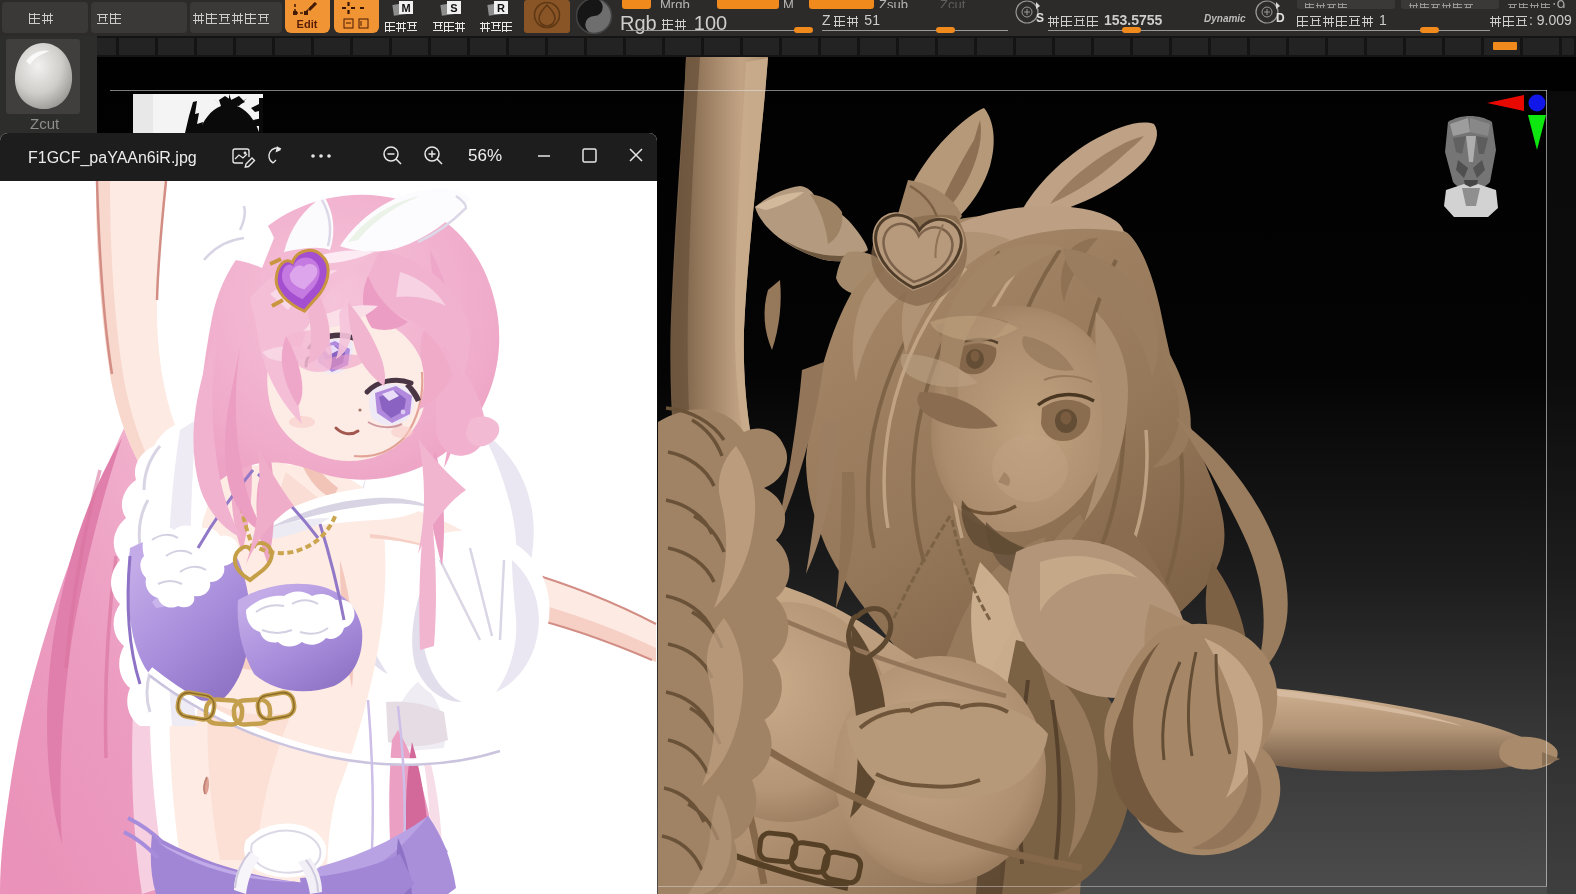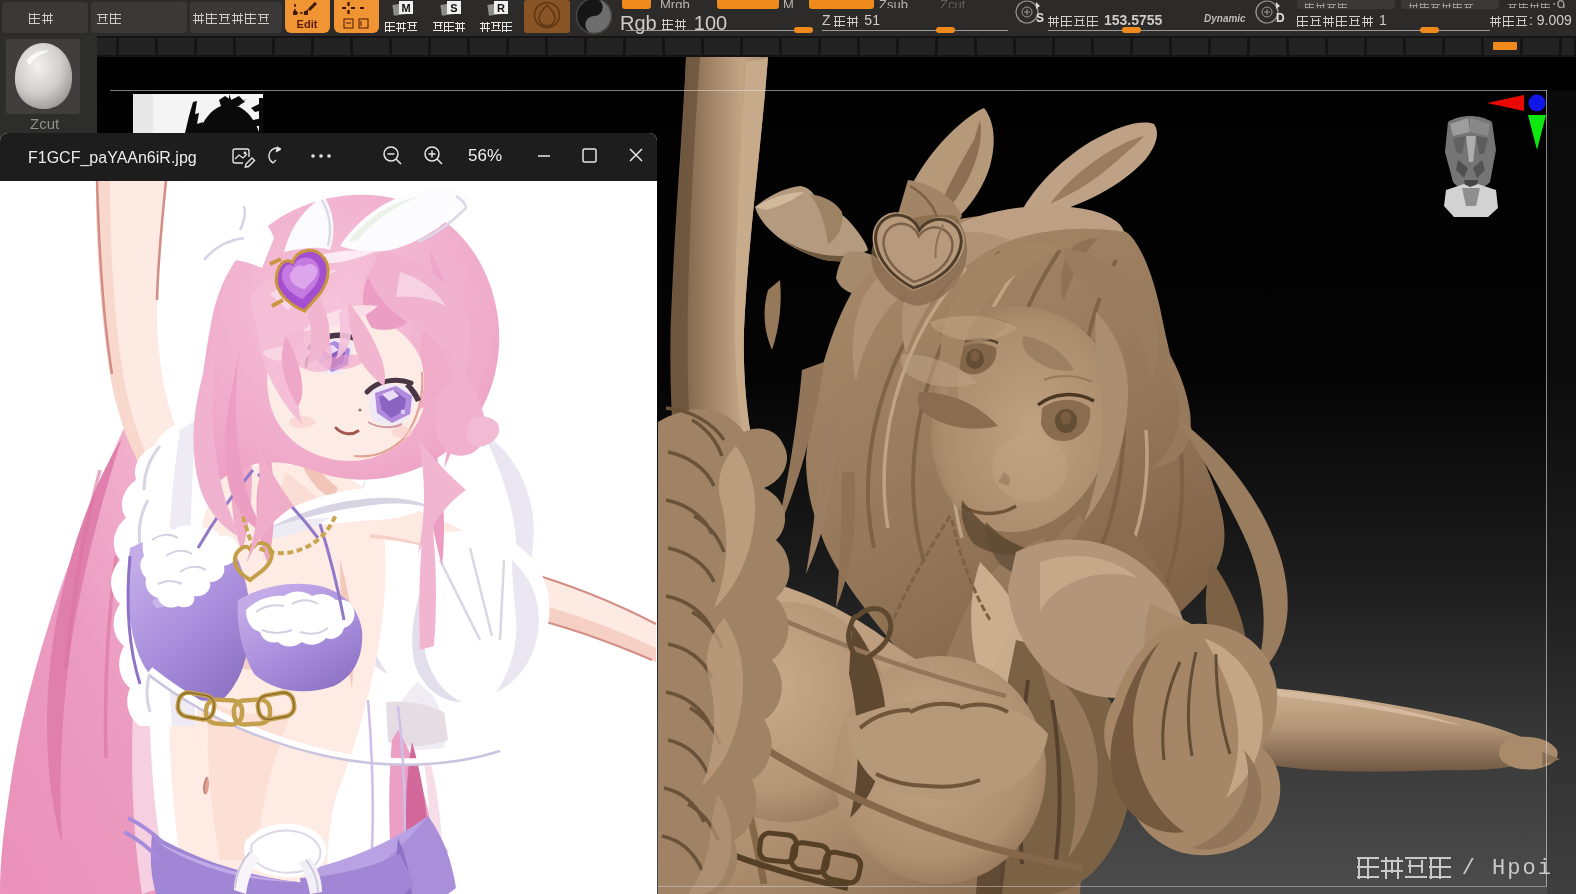--- a/index.html
+++ b/index.html
@@ -268,24 +268,20 @@
   <path d="M13,48 L26,46 L22,64 L16,62 Z" fill="#616161"></path>
   <path d="M36,46 L48,48 L44,64 L39,64 Z" fill="#5d5d5d"></path>
   <path d="M18,70 L28,78 L24,88 L16,80 Z" fill="#4f4f4f"></path>
   <path d="M42,70 L33,78 L37,88 L45,80 Z" fill="#535353"></path>
   <path d="M24,90 L38,90 L36,100 L26,100 Z" fill="#454545"></path>
   <path d="M6,100 L24,94 L30,97 L38,94 L56,100 L58,118 L48,127 L14,127 L4,116 Z" fill="#d2d2d2"></path>
   <path d="M22,98 L40,98 L36,116 L26,116 Z" fill="#8f8f8f"></path>
  </g>
 </svg>
 
-<div class="abs" style="left:1357px;top:852px;color:#c9c9c9;font-size:24px;letter-spacing:2px;">
- <span class="hz" style="width:22px;height:22px;"></span><span class="hz b" style="width:22px;height:22px;"></span><span class="hz c" style="width:22px;height:22px;"></span><span class="hz" style="width:22px;height:22px;"></span>
- <span style="font-family:'Liberation Mono',monospace;font-size:22px;"> / Hpoi</span>
-</div>
 
 <div class="abs" style="left:0;top:133px;width:657px;height:761px;background:#ffffff;border-radius:8px 8px 0 0;overflow:hidden;">
  <div style="position:absolute;left:0;top:0;width:657px;height:48px;background:#1d1d1d;"></div>
  <div style="position:absolute;left:28px;top:16px;color:#ececec;font-size:16px;">F1GCF_paYAAn6iR.jpg</div>
 
  <svg style="position:absolute;left:225px;top:8px;" width="432" height="32" viewBox="0 0 432 32">
   <g stroke="#e6e6e6" stroke-width="1.4" fill="none">
    <path d="M10,8 h12 a2,2 0 0 1 2,2 v6 M10,8 a2,2 0 0 0 -2,2 v10 a2,2 0 0 0 2,2 h8"></path>
    <path d="M10,18 l4,-4 4,3 4,-4" stroke-width="1.2"></path>
    <circle cx="20" cy="12" r="1.4" fill="#e6e6e6" stroke="none"></circle>

